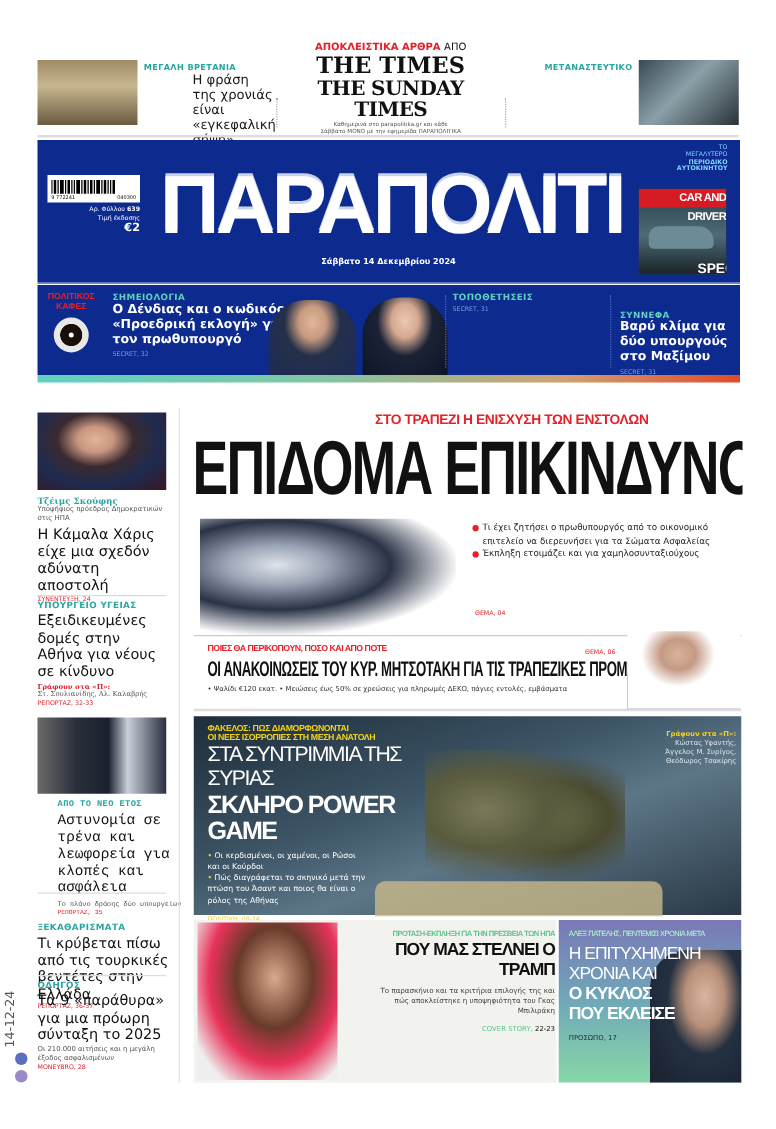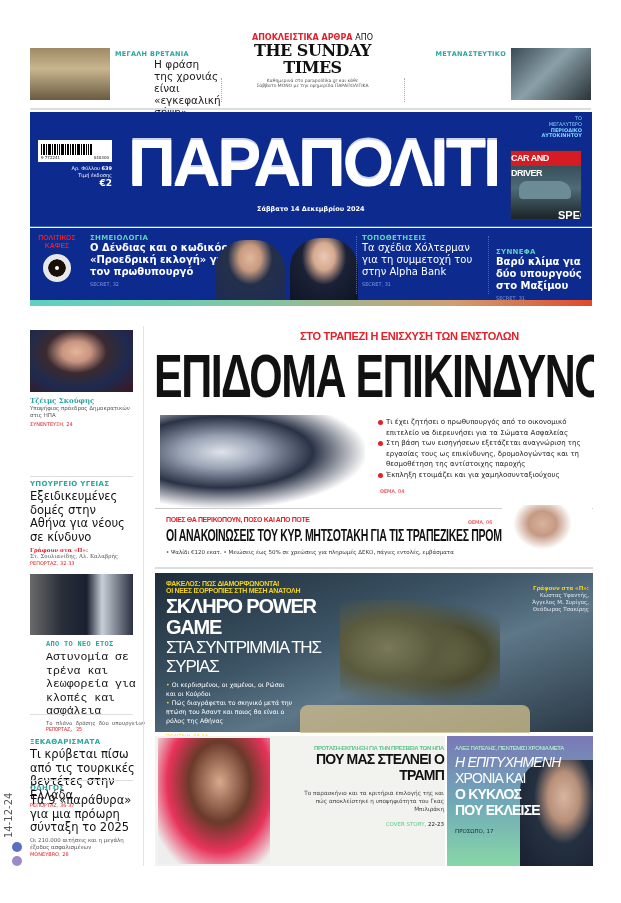--- a/index.html
+++ b/index.html
@@ -12,21 +12,21 @@
   .top-photo { background: linear-gradient(180deg,#9f8a66 0%,#c8b690 40%,#6a5a40 100%); }
   .top-photo2 { background: linear-gradient(135deg,#3a4a55 0%,#8aa0a8 45%,#2a3238 100%); }
   .top-title { font-size: 10.5px; line-height: 12px; color: #1a1a1a; margin-left: 39px; }
   .vdots { border-left: 1px dotted #aaa; }
   
   .mast { background: #0d2a8f; }
   .barcode { background: #fff; }
   .bar { display: inline-block; height: 16px; background: #000; margin-right: 1px; }
   .logo { font-family: "Liberation Sans", sans-serif; font-weight: bold; color: #fff; font-size: 62px; letter-spacing: -1px; transform: scaleX(1.05); transform-origin: left top; text-shadow: 0 -2px 0 #c9d2e8; }
   .car-mag { background: linear-gradient(180deg,#2a3d48 0%,#4e6b76 55%,#1a2328 100%); border: 1px solid #1d2e6d; }
-  .car-head { background: #d51b24; color: #fff; font-family: "Liberation Sans", sans-serif; font-weight: bold; font-size: 12px; text-align: left; letter-spacing: -0.5px; }
+  .car-head { background: #d51b24; color: #fff; font-family: "Liberation Sans", sans-serif; font-weight: bold; font-size: 12px; text-align: right; letter-spacing: -0.5px; }
   .mast-strip { background: #0d2a8f; }
   .white { color: #fff; }
   .dash-rule { background: linear-gradient(90deg,#5ed1c0 0%,#7fc6a3 40%,#d0a070 75%,#e14a2a 100%); }
   
   .red { color: #e4202a; }
   .bullets li { list-style: none; font-size: 7px; line-height: 10.5px; color: #222; position: relative; padding-left: 8px; }
   .bullets li::before { content: ""; position: absolute; left: 0; top: 3px; width: 5px; height: 5px; border-radius: 50%; background: #e4202a; }
   .police { background: radial-gradient(ellipse at 30% 40%, #dfe3ea 0%, #9aa4b5 20%, #2a3246 45%, #fff 72%); }
   
   .lc-title { font-size: 11.5px; line-height: 13.5px; color: #111; }
@@ -49,20 +49,21 @@
   <div class="kicker" style="font-size:6.5px;">ΜΕΓΑΛΗ ΒΡΕΤΑΝΙΑ</div>
   <div class="top-title">Η φράση της χρονιάς είναι «εγκεφαλική σήψη»</div>
 </div>
 <div class="abs vdots" style="left:221px;top:78px;height:24px;"></div>
 
 <div class="abs" style="left:225px;top:33px;width:175px;text-align:center;">
   <div style="font-size:8px;font-weight:bold;">
     <span class="red">ΑΠΟΚΛΕΙΣΤΙΚΑ ΑΡΘΡΑ</span>
     <span style="font-weight:normal;">ΑΠΟ</span>
   </div>
+  <div style="font-family:'DejaVu Serif',serif;font-weight:bold;font-size:18px;line-height:18px;margin-top:2px;">THE TIMES</div>
   <div style="font-family:'DejaVu Serif',serif;font-weight:bold;font-size:16px;line-height:17px;letter-spacing:-0.5px;">THE SUNDAY TIMES</div>
   <div style="font-size:4.5px;color:#555;margin-top:2px;">Καθημερινά στο parapolitika.gr και κάθε</div>
   <div style="font-size:4.5px;color:#555;">Σάββατο ΜΟΝΟ με την εφημερίδα ΠΑΡΑΠΟΛΙΤΙΚΑ</div>
 </div>
 <div class="abs vdots" style="left:404px;top:78px;height:24px;"></div>
 
 <div class="abs" style="left:408px;top:50px;width:98px;text-align:right;">
   <div class="kicker" style="font-size:6.5px;">ΜΕΤΑΝΑΣΤΕΥΤΙΚΟ</div>
 </div>
 <div class="abs top-photo2" style="left:511px;top:48px;width:80px;height:52px;"></div>
@@ -111,34 +112,34 @@
 <div class="abs" style="left:90px;top:234px;width:140px;">
   <div class="kicker" style="color:#5ed1c0;">ΣΗΜΕΙΟΛΟΓΙΑ</div>
   <div class="white" style="font-size:10px;line-height:12px;font-weight:bold;">Ο Δένδιας και ο κωδικός «Προεδρική εκλογή» για τον πρωθυπουργό</div>
   <div style="font-size:5px;color:#7c9be0;margin-top:3px;">SECRET, 32</div>
 </div>
 <div class="abs" style="left:215px;top:240px;width:70px;height:60px;background:radial-gradient(ellipse at 50% 30%,#e2b79b 0%,#c89a80 22%,#24304a 45%,#1d2a55 100%);border-radius:30px 30px 0 0;"></div>
 <div class="abs" style="left:290px;top:238px;width:68px;height:62px;background:radial-gradient(ellipse at 50% 30%,#ecc8b4 0%,#d6a990 22%,#1c2236 46%,#0e1428 100%);border-radius:30px 30px 0 0;"></div>
 <div class="abs vdots" style="left:356px;top:236px;height:58px;border-color:#4666c0;"></div>
 <div class="abs" style="left:362px;top:234px;width:125px;">
   <div class="kicker" style="color:#5ed1c0;">ΤΟΠΟΘΕΤΗΣΕΙΣ</div>
-  <div class="white" style="font-size:10px;line-height:12px;">Τα σχέδια Χόλτερμαν για τη συμμετοχή του στην Alpha Bank</div>
   <div style="font-size:5px;color:#7c9be0;margin-top:3px;">SECRET, 31</div>
 </div>
 <div class="abs vdots" style="left:488px;top:236px;height:58px;border-color:#4666c0;"></div>
 <div class="abs" style="left:496px;top:248px;width:92px;">
   <div class="kicker" style="color:#5ed1c0;">ΣΥΝΝΕΦΑ</div>
   <div class="white" style="font-size:10px;line-height:12px;font-weight:bold;">Βαρύ κλίμα για δύο υπουργούς στο Μαξίμου</div>
   <div style="font-size:5px;color:#7c9be0;margin-top:3px;">SECRET, 31</div>
 </div>
 
 <div class="abs" style="left:30px;top:330px;width:103px;height:62px;background:radial-gradient(ellipse at 45% 35%,#e3b49a 0%,#c99580 18%,#3a2a30 38%,#1e2a50 65%,#3a1820 100%);"></div>
 <div class="abs" style="left:30px;top:396px;width:103px;">
   <div style="font-family:'DejaVu Serif',serif;font-weight:bold;font-size:7px;color:#2aa6a0;">Τζέιμς Σκούφης</div>
   <div class="small">Υποψήφιος πρόεδρος Δημοκρατικών στις ΗΠΑ</div>
+  <div class="lc-title" style="margin-top:2px;">Η Κάμαλα Χάρις είχε μια σχεδόν αδύνατη αποστολή</div>
   <div class="src" style="margin-top:2px;">ΣΥΝΕΝΤΕΥΞΗ, 24</div>
 </div>
 <div class="abs hr" style="left:30px;top:476px;width:103px;"></div>
 <div class="abs" style="left:30px;top:480px;width:103px;">
   <div class="kicker">ΥΠΟΥΡΓΕΙΟ ΥΓΕΙΑΣ</div>
   <div class="lc-title" style="margin-top:2px;">Εξειδικευμένες δομές στην Αθήνα για νέους σε κίνδυνο</div>
   <div style="font-family:'DejaVu Serif',serif;font-weight:bold;font-size:5.5px;color:#e4202a;margin-top:3px;">Γράφουν στα «Π»:</div>
   <div class="small" style="font-family:'DejaVu Serif',serif;">Στ. Σουλιανίδης, Αλ. Καλαβρής</div>
   <div class="src">ΡΕΠΟΡΤΑΖ, 32-33</div>
 </div>
@@ -167,43 +168,42 @@
 <div class="abs" style="left:12px;top:856px;width:10px;height:10px;border-radius:50%;background:#9a8ac8;"></div>
 <div class="abs" style="left:143px;top:326px;width:1px;height:540px;background:#e3e3e3;"></div>
 
 <div class="abs red" style="left:300px;top:330px;font-family:'Liberation Sans',sans-serif;font-weight:bold;font-size:11px;letter-spacing:-0.3px;">ΣΤΟ ΤΡΑΠΕΖΙ Η ΕΝΙΣΧΥΣΗ ΤΩΝ ΕΝΣΤΟΛΩΝ</div>
 <div class="abs" style="left:154px;top:342px;width:440px;height:66px;overflow:hidden;">
   <div class="cond" style="font-size:58px;line-height:64px;letter-spacing:-2px;transform:scaleX(0.74) scaleY(1.05);">ΕΠΙΔΟΜΑ ΕΠΙΚΙΝΔΥΝΟΤΗΤΑΣ</div>
 </div>
 <div class="abs police" style="left:160px;top:415px;width:205px;height:93px;"></div>
 <ul class="abs bullets" style="left:378px;top:417px;width:216px;">
   <li>Τι έχει ζητήσει ο πρωθυπουργός από το οικονομικό επιτελείο να διερευνήσει για τα Σώματα Ασφαλείας</li>
-  <li>Στη βάση των εισηγήσεων εξετάζεται αναγνώριση της εργασίας τους ως επικίνδυνης, δρομολογώντας και τη θεσμοθέτηση της αντίστοιχης παροχής</li>
   <li>Έκπληξη ετοιμάζει και για χαμηλοσυνταξιούχους</li>
 </ul>
 <div class="abs src" style="left:380px;top:488px;">ΘΕΜΑ, 04</div>
 <div class="abs" style="left:155px;top:508px;width:438px;height:1px;background:#ccc;"></div>
 
 <div class="abs red" style="left:166px;top:516px;font-family:'Liberation Sans',sans-serif;font-weight:bold;font-size:7px;letter-spacing:-0.4px;">ΠΟΙΕΣ ΘΑ ΠΕΡΙΚΟΠΟΥΝ, ΠΟΣΟ ΚΑΙ ΑΠΟ ΠΟΤΕ</div>
 <div class="abs src" style="left:468px;top:519px;">ΘΕΜΑ, 06</div>
 <div class="abs" style="left:166px;top:526px;width:340px;height:20px;overflow:hidden;">
   <div class="cond" style="font-size:17px;line-height:20px;letter-spacing:-0.5px;transform:scaleX(0.62);">ΟΙ ΑΝΑΚΟΙΝΩΣΕΙΣ ΤΟΥ ΚΥΡ. ΜΗΤΣΟΤΑΚΗ ΓΙΑ ΤΙΣ ΤΡΑΠΕΖΙΚΕΣ ΠΡΟΜΗΘΕΙΕΣ</div>
 </div>
 <div class="abs" style="left:166px;top:549px;font-size:5.5px;color:#333;">• Ψαλίδι €120 εκατ. • Μειώσεις έως 50% σε χρεώσεις για πληρωμές ΔΕΚΟ, πάγιες εντολές, εμβάσματα</div>
 <div class="abs" style="left:502px;top:505px;width:90px;height:62px;background:radial-gradient(ellipse at 45% 30%,#d9b39c 0%,#c59a84 20%,#ffffff 42%,#ffffff 50%),linear-gradient(180deg,transparent 55%,#1f2c50 56%);"></div>
 <div class="abs" style="left:155px;top:567px;width:438px;height:2px;background:#ddd;"></div>
 
 <div class="abs syria" style="left:155px;top:573px;width:438px;height:159px;"></div>
 <div class="abs" style="left:340px;top:600px;width:160px;height:120px;background:radial-gradient(ellipse at 30% 40%,#7a7a5a 0%,#5a5a3e 30%,transparent 55%),radial-gradient(ellipse at 65% 45%,#6a6a4a 0%,#4a4a30 30%,transparent 55%);"></div>
 <div class="abs" style="left:300px;top:705px;width:230px;height:28px;background:#c9b98a;border-radius:8px 8px 0 0;opacity:0.8;"></div>
 <div class="abs" style="left:166px;top:580px;width:200px;">
   <div class="yellow" style="font-family:'Liberation Sans',sans-serif;font-weight:bold;font-size:7px;letter-spacing:-0.3px;">ΦΑΚΕΛΟΣ: ΠΩΣ ΔΙΑΜΟΡΦΩΝΟΝΤΑΙ</div>
   <div class="yellow" style="font-family:'Liberation Sans',sans-serif;font-weight:bold;font-size:7px;letter-spacing:-0.3px;">ΟΙ ΝΕΕΣ ΙΣΟΡΡΟΠΙΕΣ ΣΤΗ ΜΕΣΗ ΑΝΑΤΟΛΗ</div>
+  <div class="white" style="font-family:'Liberation Sans',sans-serif;font-size:17px;line-height:19px;letter-spacing:-1.2px;">ΣΤΑ ΣΥΝΤΡΙΜΜΙΑ ΤΗΣ ΣΥΡΙΑΣ</div>
   <div class="white" style="font-family:'Liberation Sans',sans-serif;font-weight:bold;font-size:20px;line-height:21px;letter-spacing:-1.2px;margin-top:2px;">ΣΚΛΗΡΟ POWER GAME</div>
-  <div class="white" style="font-family:'Liberation Sans',sans-serif;font-size:17px;line-height:19px;letter-spacing:-1.2px;">ΣΤΑ ΣΥΝΤΡΙΜΜΙΑ ΤΗΣ ΣΥΡΙΑΣ</div>
   <div class="white" style="font-size:6.2px;line-height:9px;margin-top:4px;width:130px;"><span class="yellow">•</span> <span>Οι κερδισμένοι, οι χαμένοι, οι Ρώσοι και οι Κούρδοι</span></div>
   <div class="white" style="font-size:6.2px;line-height:9px;width:130px;"><span class="yellow">•</span> <span>Πώς διαγράφεται το σκηνικό μετά την πτώση του Άσαντ και ποιος θα είναι ο ρόλος της Αθήνας</span></div>
   <div style="font-size:5px;color:#f2d21a;margin-top:8px;">ΠΟΛΙΤΙΚΗ, 08-14</div>
 </div>
 <div class="abs" style="left:505px;top:585px;width:84px;text-align:right;font-size:5.5px;line-height:7px;color:#dfe6ee;">
   <div class="yellow" style="font-weight:bold;">Γράφουν στα «Π»:</div>
   <div>Κώστας Υφαντής,</div>
   <div>Άγγελος Μ. Συρίγος,</div>
   <div>Θεόδωρος Τσακίρης</div>
 </div>
@@ -217,18 +217,18 @@
   <div style="font-size:5.5px;margin-top:8px;">
     <span class="green">COVER STORY,</span>
     <span>22-23</span>
   </div>
 </div>
 
 <div class="abs pat" style="left:447px;top:736px;width:146px;height:130px;"></div>
 <div class="abs" style="left:520px;top:760px;width:73px;height:106px;background:radial-gradient(ellipse at 60% 35%,#d8b5a0 0%,#b8907a 25%,#243040 48%,#1a2030 100%);border-radius:30px 0 0 0;"></div>
 <div class="abs" style="left:455px;top:745px;width:130px;">
   <div class="green" style="font-family:'Liberation Sans',sans-serif;font-size:6px;letter-spacing:-0.4px;color:#b8ffcc;">ΑΛΕΞ ΠΑΤΕΛΗΣ, ΠΕΝΤΕΜΙΣΙ ΧΡΟΝΙΑ ΜΕΤΑ</div>
-  <div class="white" style="font-family:'Liberation Sans',sans-serif;font-size:14px;line-height:16px;letter-spacing:-0.8px;margin-top:3px;font-style:italic;">Η ΕΠΙΤΥΧΗΜΕΝΗ</div>
+  <div class="white" style="font-family:'Liberation Sans',sans-serif;font-size:14px;line-height:16px;letter-spacing:-0.8px;margin-top:3px;">Η ΕΠΙΤΥΧΗΜΕΝΗ</div>
   <div class="white" style="font-family:'Liberation Sans',sans-serif;font-size:14px;line-height:16px;letter-spacing:-0.8px;">ΧΡΟΝΙΑ ΚΑΙ</div>
   <div class="white" style="font-family:'Liberation Sans',sans-serif;font-weight:bold;font-size:14px;line-height:16px;letter-spacing:-0.8px;">Ο ΚΥΚΛΟΣ</div>
   <div class="white" style="font-family:'Liberation Sans',sans-serif;font-weight:bold;font-size:14px;line-height:16px;letter-spacing:-0.8px;">ΠΟΥ ΕΚΛΕΙΣΕ</div>
   <div style="font-size:5.5px;color:#1a2a3a;margin-top:10px;">ΠΡΟΣΩΠΟ, 17</div>
 </div>
 
 </body></html>

